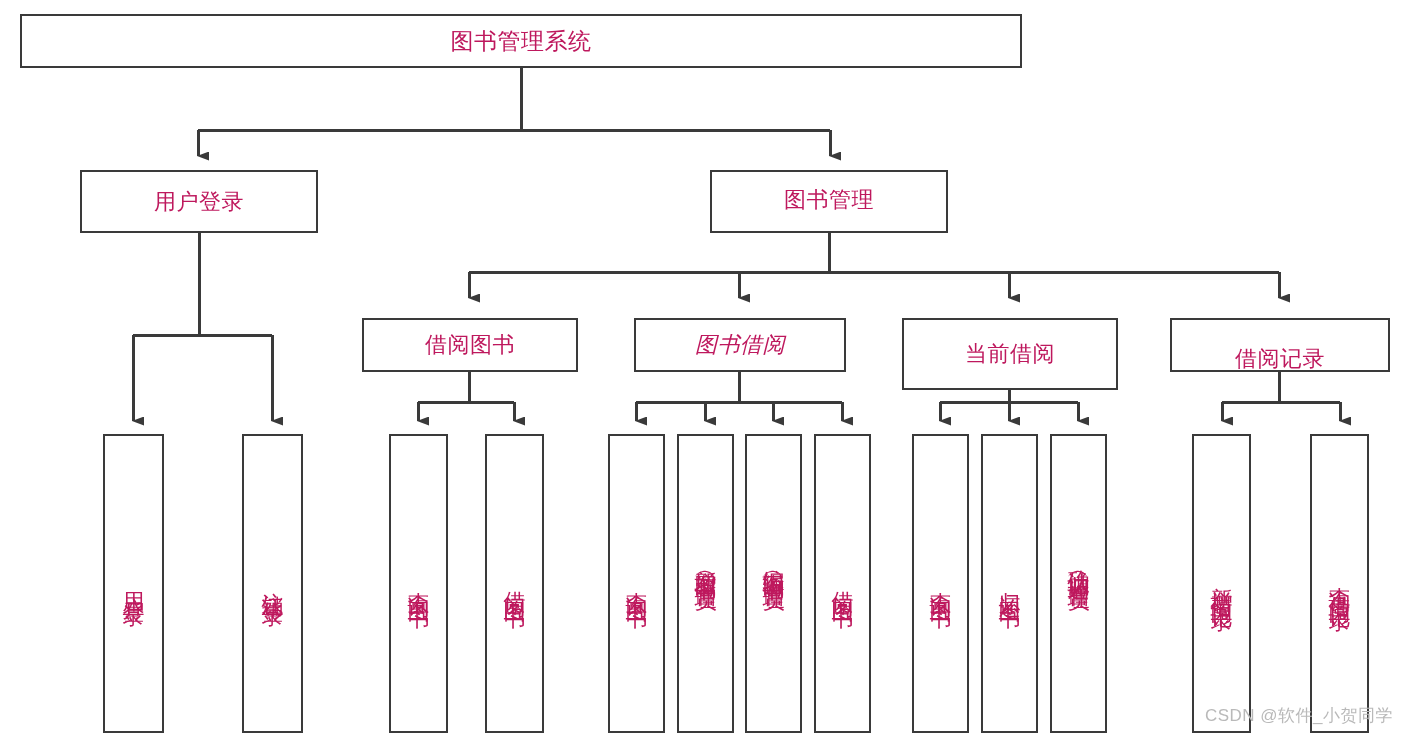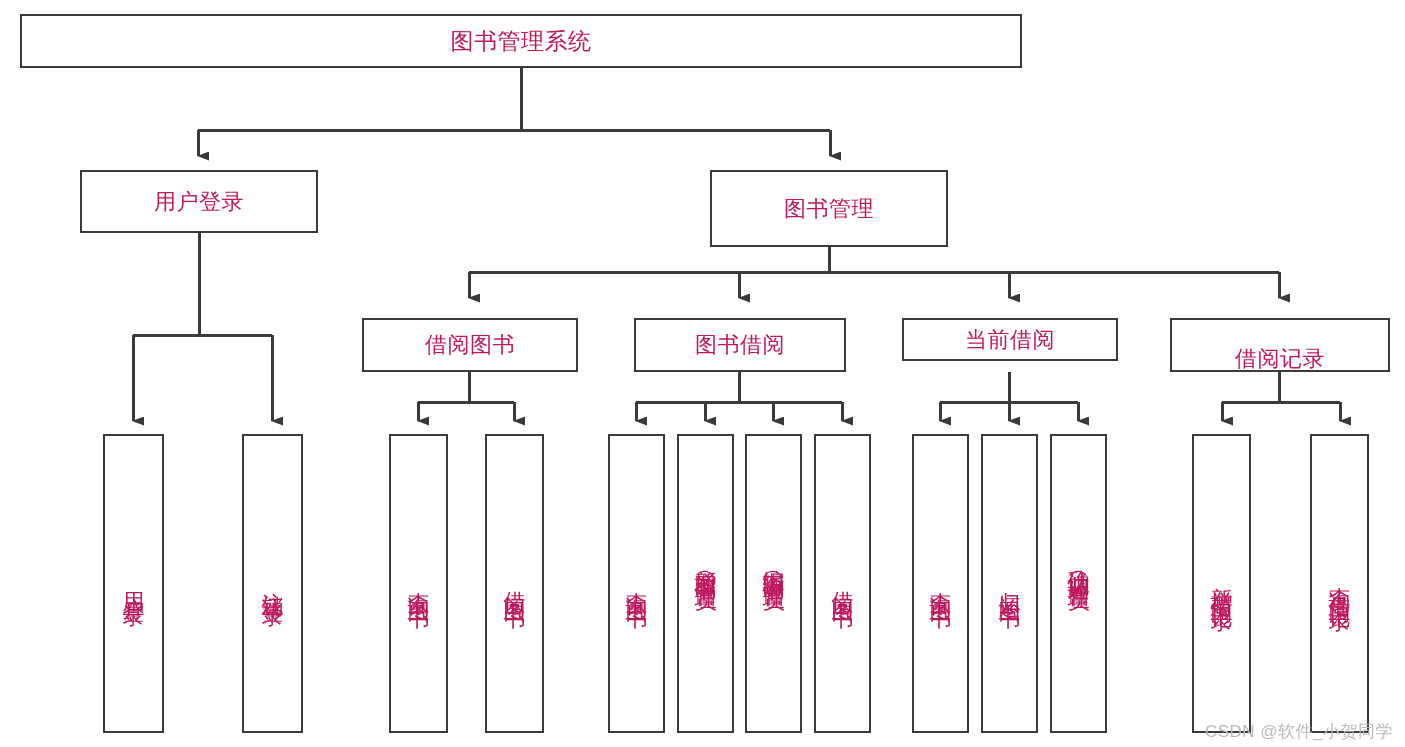--- a/index.html
+++ b/index.html
@@ -67,21 +67,21 @@
   }
   
   .node.vert.overflow .label {
     position: relative;
     top: -18px;
     letter-spacing: 3px;
   }
   .watermark {
     position: absolute;
     right: 12px;
-    bottom: 4px;
+    bottom: 20px;
     font-size: 17px;
     color: #b9b9b9;
     z-index: 3;
     white-space: nowrap;
     letter-spacing: 0.5px;
   }
 </style>
 </head>
 <body>
 
@@ -141,31 +141,31 @@
     </g>
   </svg>
 
   <div class="node horiz root" style="left:20px; top:14px; width:1002px; height:54px;">
     <span class="label">图书管理系统</span>
   </div>
 
   <div class="node horiz" style="left:80px; top:170px; width:238px; height:63px;">
     <span class="label">用户登录</span>
   </div>
-  <div class="node horiz" style="left:710px; top:170px; width:238px; height:77px;">
+  <div class="node horiz" style="left:710px; top:170px; width:238px; height:63px;font-family:Liberation Mono, monospace;">
     <span class="label">图书管理</span>
   </div>
 
   <div class="node horiz" style="left:362px; top:318px; width:216px; height:54px;">
     <span class="label">借阅图书</span>
   </div>
-  <div class="node horiz" style="left:634px; top:318px; width:212px; height:54px;">
+  <div class="node horiz" style="left:634px; top:318px; width:212px; height:54px;font-style:italic;">
     <span class="label">图书借阅</span>
   </div>
-  <div class="node horiz" style="left:902px; top:318px; width:216px; height:43px;">
+  <div class="node horiz" style="left:902px; top:318px; width:216px; height:72px;">
     <span class="label">当前借阅</span>
   </div>
   <div class="node horiz" style="left:1170px; top:318px; width:220px; height:54px;align-items:flex-end;">
     <span class="label">借阅记录</span>
   </div>
 
   <div class="node vert" style="left:103px; top:434px; width:61px; height:299px;">
     <span class="label">用户登录</span>
   </div>
   <div class="node vert" style="left:242px; top:434px; width:61px; height:299px;">

